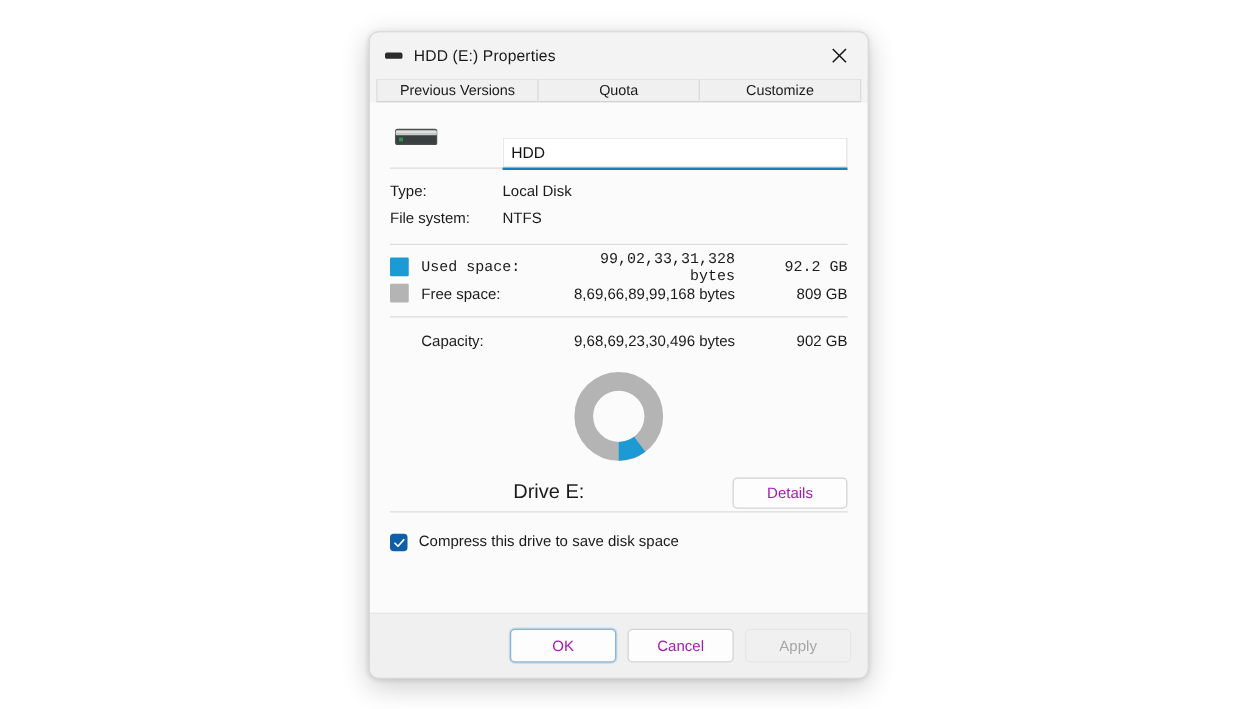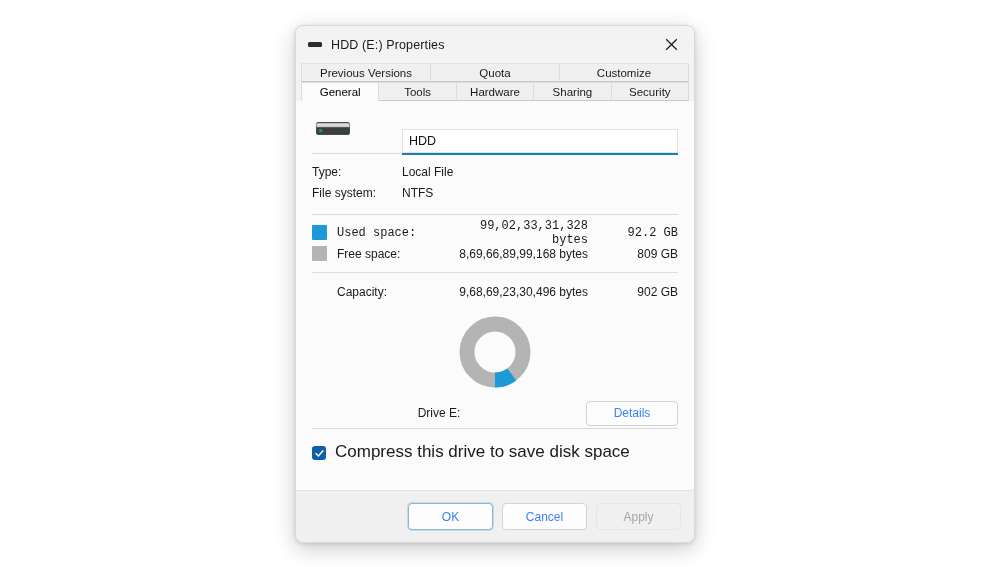--- a/index.html
+++ b/index.html
@@ -223,28 +223,28 @@
 
   .chart-footer {
     display: flex;
     align-items: center;
     height: 30px;
     position: relative;
   }
   #drive-letter-label {
     flex: 1 1 auto;
     text-align: center;
-    font-size: 12px;
+    font-size: 16px;
     color: #1a1a1a;
     padding-right: 20px;
   }
   .btn {
     font-family: "Liberation Sans", sans-serif;
     font-size: 12px;
-    color: #3b82f6;
+    color: #a21caf;
     background: #fdfdfd;
     border: 1px solid #d2d2d2;
     border-radius: 4px;
     height: 25px;
     cursor: default;
     box-sizing: border-box;
     padding: 0;
   }
   #details-button {
     width: 92px;
@@ -263,21 +263,21 @@
     height: 14px;
     flex: 0 0 14px;
     background: #0f5ea8;
     border-radius: 3px;
     margin-top: 1px;
     display: flex;
     align-items: center;
     justify-content: center;
   }
   .check-label {
-    font-size: 17px;
+    font-size: 12px;
     color: #1a1a1a;
     margin-left: 9px;
     line-height: 14px;
     max-width: 325px;
     text-align: right;
   }
   .check-label .l2 { display: block; margin-top: 3px; }
 
   
   #footer {
@@ -333,58 +333,41 @@
       <div class="tab">
         <span>Previous Versions</span>
       </div>
       <div class="tab">
         <span>Quota</span>
       </div>
       <div class="tab">
         <span>Customize</span>
       </div>
     </div>
-    <div class="tab-row row-bottom">
-      <div class="tab active">
-        <span>General</span>
-      </div>
-      <div class="tab">
-        <span>Tools</span>
-      </div>
-      <div class="tab">
-        <span>Hardware</span>
-      </div>
-      <div class="tab">
-        <span>Sharing</span>
-      </div>
-      <div class="tab">
-        <span>Security</span>
-      </div>
-    </div>
   </div>
 
   <div id="content">
 
     <div class="name-row">
       <span class="drive-glyph">
         <svg width="34" height="19" viewBox="0 0 34 19" aria-hidden="true">
           <rect x="0.5" y="3.5" width="33" height="12" rx="1.6" fill="#3a3f3f" stroke="#4a4f4f"></rect>
           <path d="M1.6 4.2 H32.4 a1 1 0 0 1 1 1 V7 H0.6 V5.2 a1 1 0 0 1 1 -1 Z" fill="#dfe1e0"></path>
           <rect x="0.6" y="6.6" width="32.8" height="1.6" fill="#c9cbca"></rect>
           <rect x="3.2" y="10" width="3.2" height="3.2" rx="0.5" fill="#2f8f4a"></rect>
         </svg>
       </span>
       <input id="volume-input" type="text" value="HDD" style="">
     </div>
 
     <div class="hr top"></div>
 
     <div class="info-row first">
       <span class="info-label">Type:</span>
-      <span class="info-value">Local File</span>
+      <span class="info-value">Local Disk</span>
     </div>
     <div class="info-row">
       <span class="info-label">File system:</span>
       <span class="info-value">NTFS</span>
     </div>
 
     <div class="hr" style="margin-top:11px;"></div>
 
     <div class="space-row" style="margin-top:7px;font-family:Liberation Mono, monospace;">
       <span class="swatch used" style="background: rgb(28, 154, 214);"></span>

